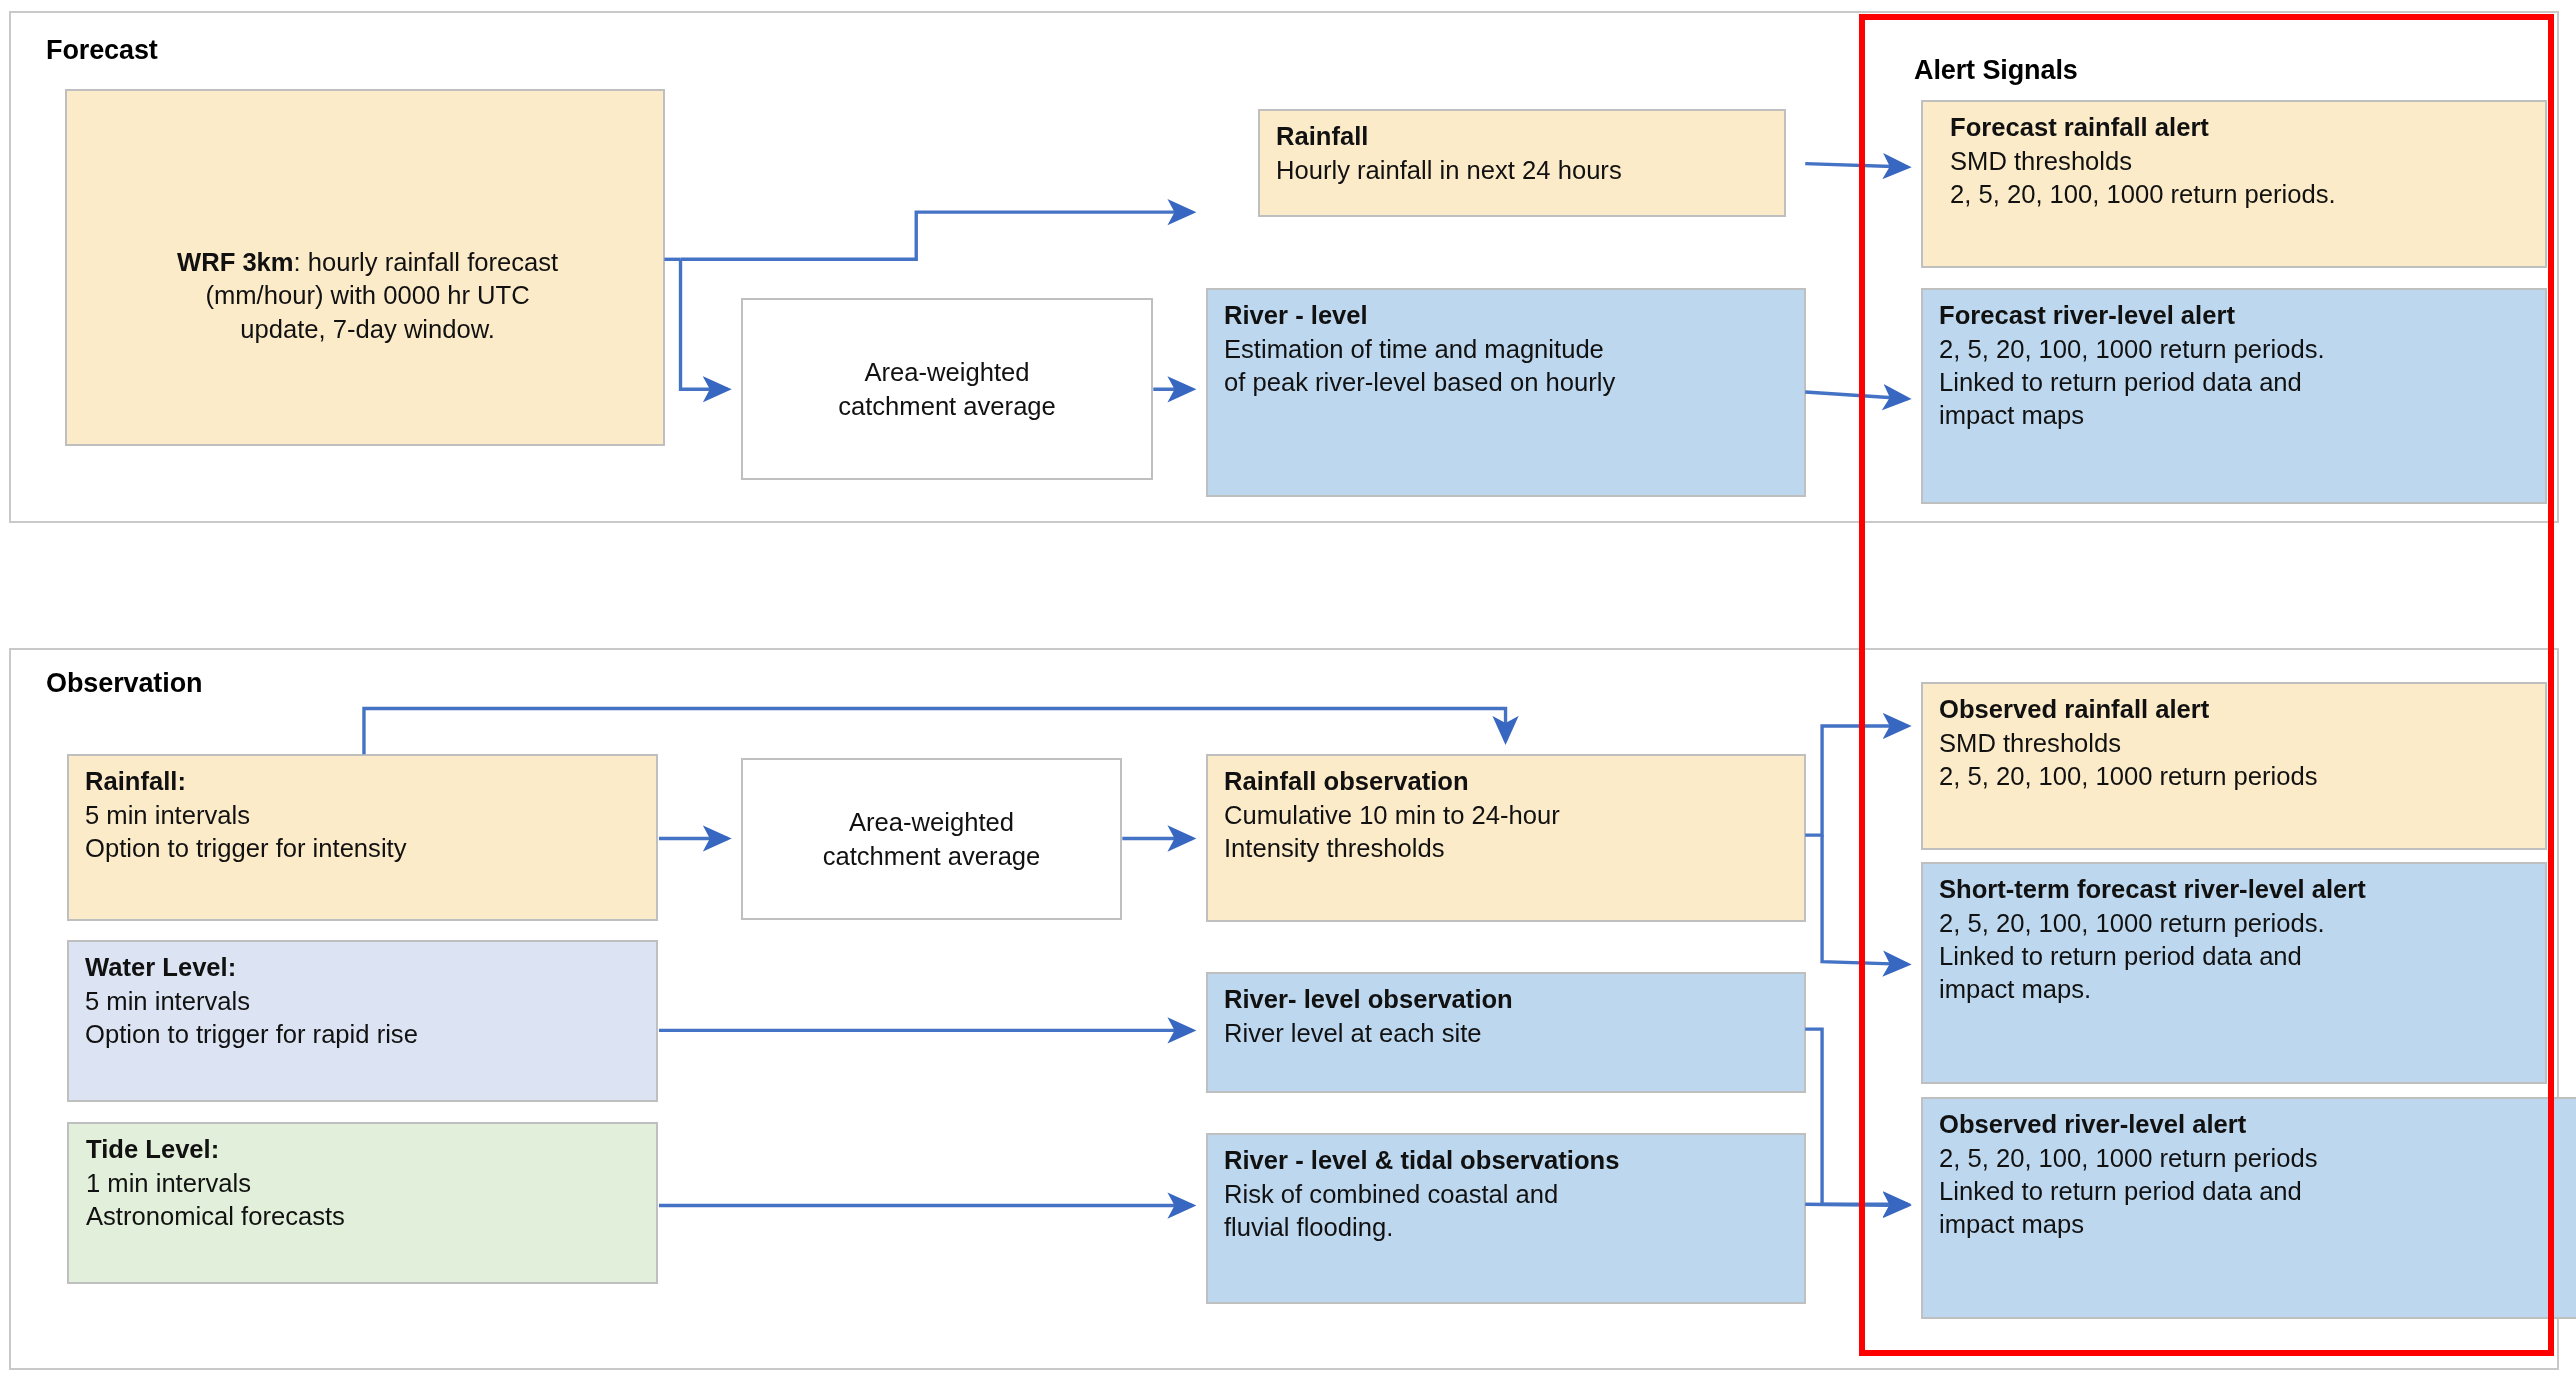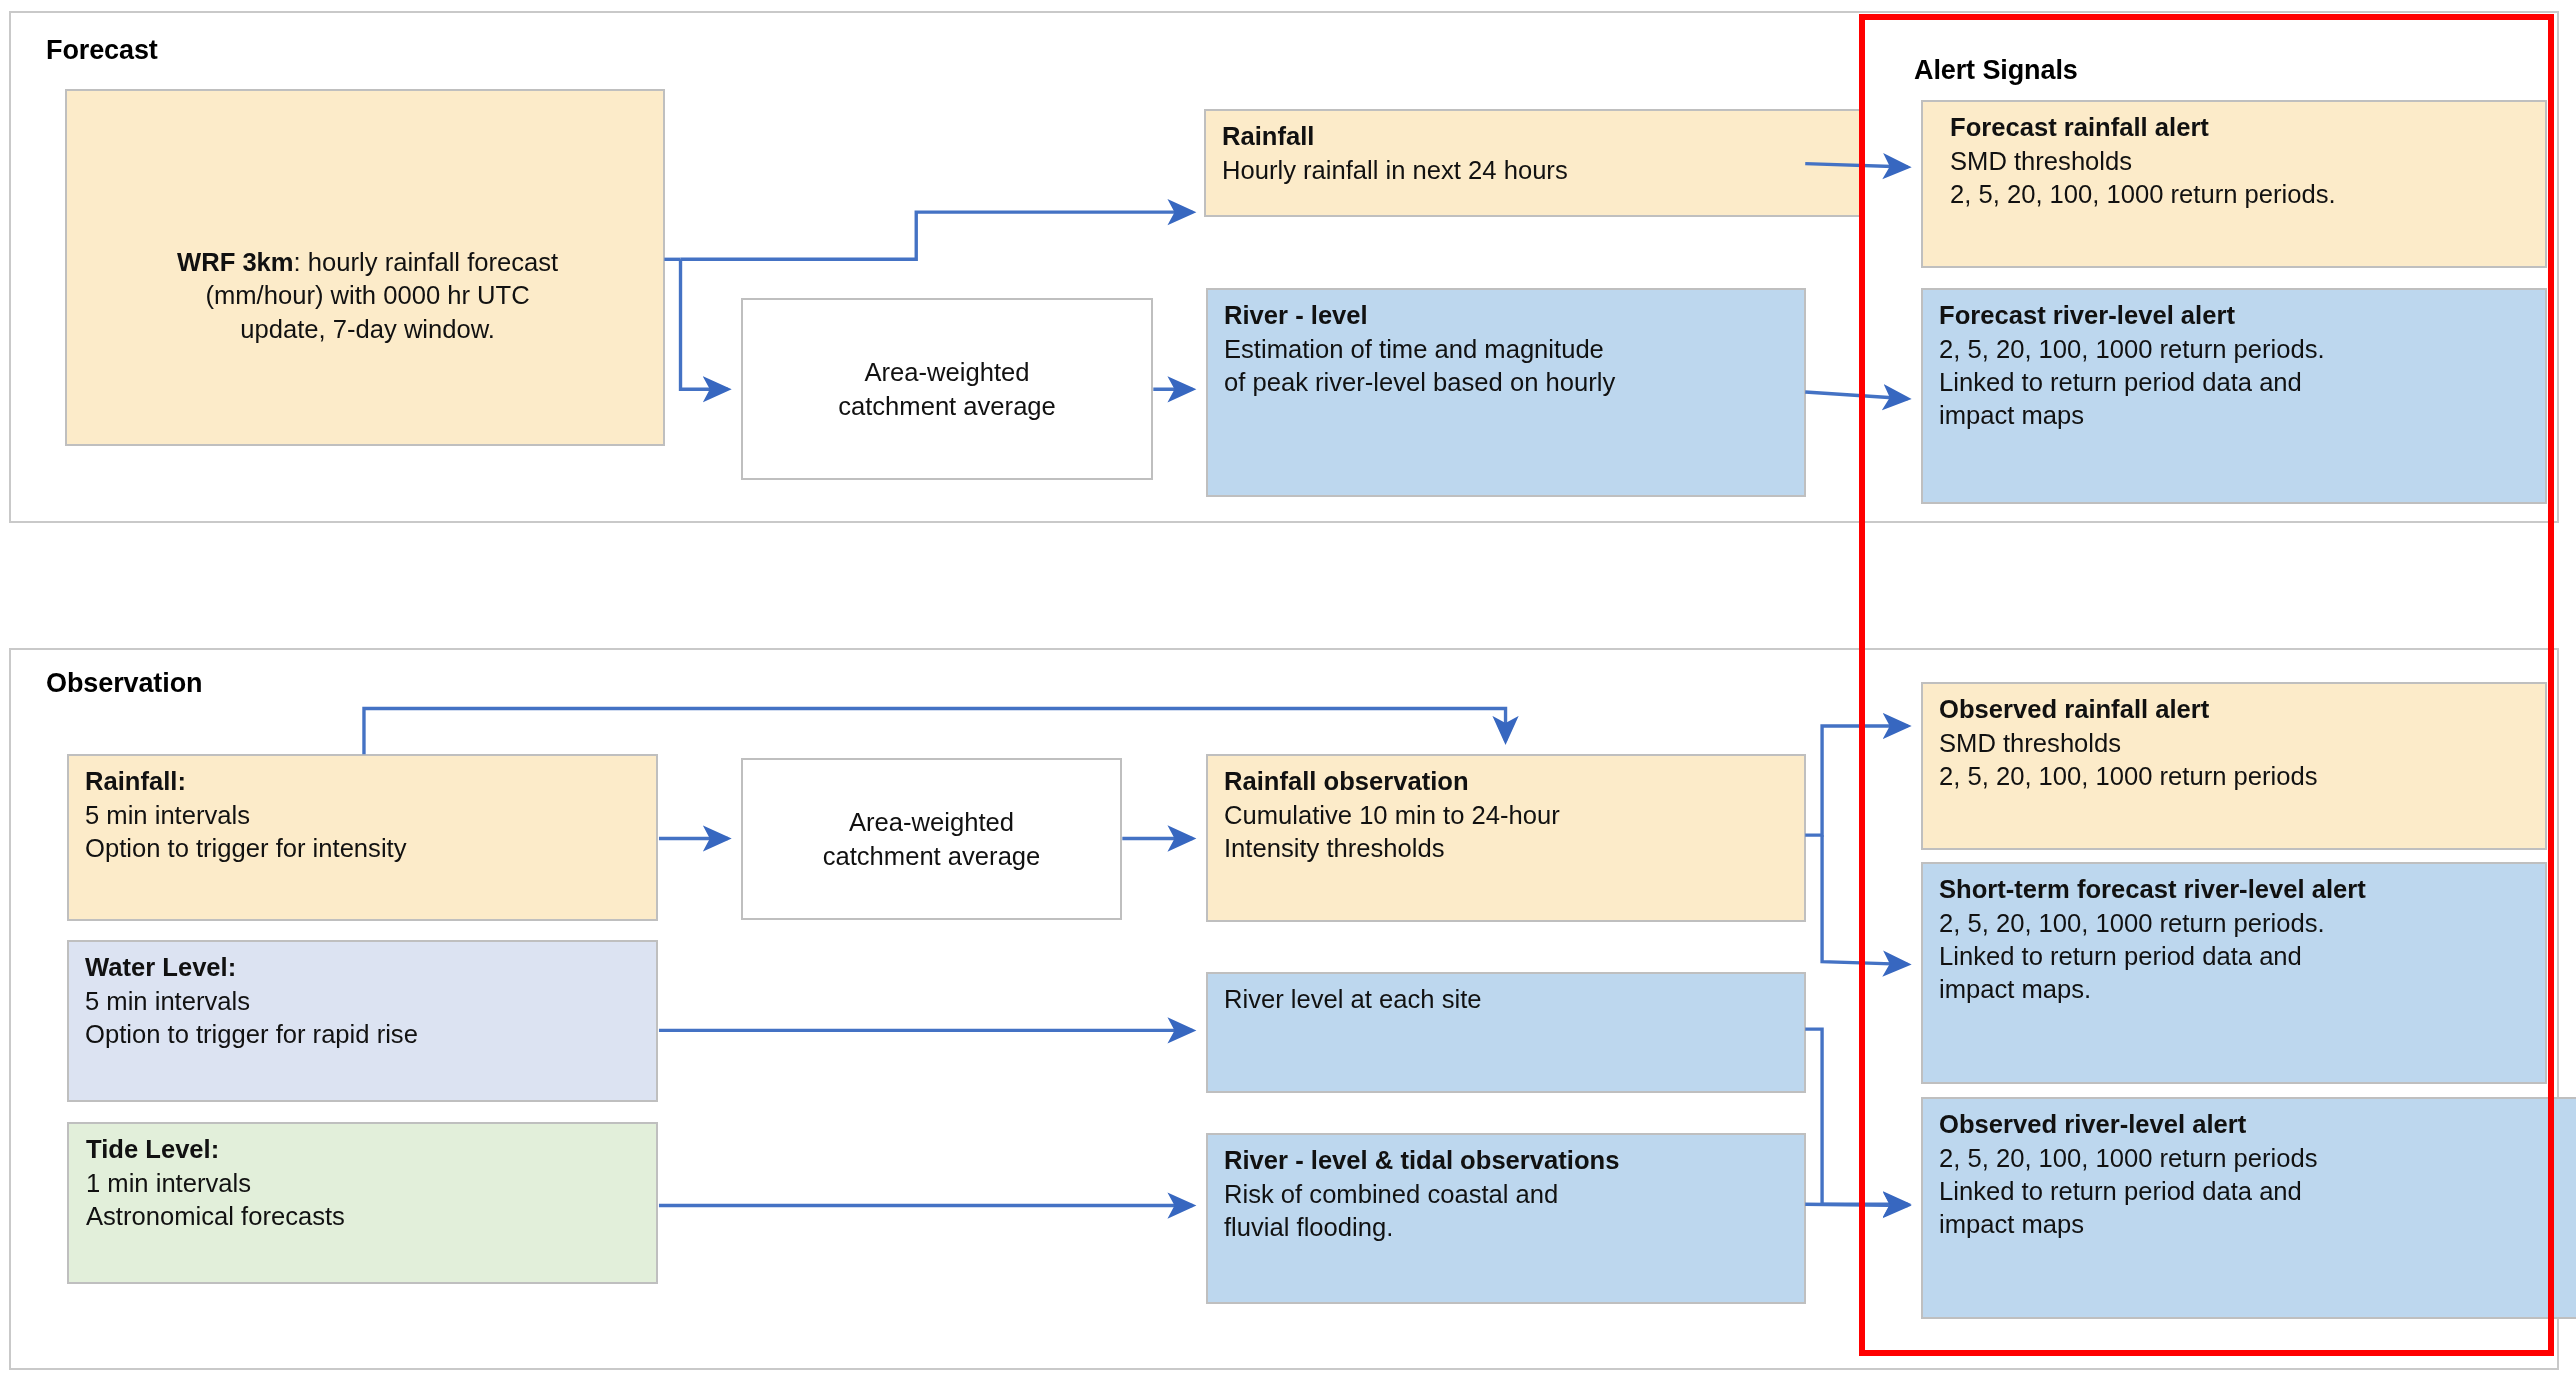--- a/index.html
+++ b/index.html
@@ -105,21 +105,21 @@
     </div>
   </div>
 
   <div class="box center fill-white" id="forecast-catchment-box" style="left:741px; top:298px; width:412px; height:182px;">
     <span class="ctext">
       <span class="line">Area-weighted</span>
       <span class="line">catchment average</span>
     </span>
   </div>
 
-  <div class="box fill-yellow" id="forecast-rainfall-box" style="left:1204px; top:109px; width:660px; height:108px;">
+  <div class="box fill-yellow" id="forecast-rainfall-box" style="left:1258px; top:109px; width:528px; height:108px;">
     <span class="ttl">Rainfall</span>
     <span class="line">Hourly rainfall in next 24 hours</span>
   </div>
 
   <div class="box fill-blue" id="forecast-river-box" style="left:1206px; top:288px; width:600px; height:209px;">
     <span class="ttl">River - level</span>
     <span class="line">Estimation of time and magnitude</span>
     <span class="line">of peak river-level based on hourly</span>
   </div>
 
@@ -166,20 +166,21 @@
     </span>
   </div>
 
   <div class="box fill-yellow" id="obs-rainfall-obs" style="left:1206px; top:754px; width:600px; height:168px;">
     <span class="ttl">Rainfall observation</span>
     <span class="line">Cumulative 10 min to 24-hour</span>
     <span class="line">Intensity thresholds</span>
   </div>
 
   <div class="box fill-blue" id="obs-river-obs" style="left:1206px; top:972px; width:600px; height:121px;">
+    <span class="ttl">River- level observation</span>
     <span class="line">River level at each site</span>
   </div>
 
   <div class="box fill-blue" id="obs-river-tidal-obs" style="left:1206px; top:1133px; width:600px; height:171px;">
     <span class="ttl">River - level &amp; tidal observations</span>
     <span class="line">Risk of combined coastal and</span>
     <span class="line">fluvial flooding.</span>
   </div>
 
   <div class="box fill-yellow" id="alert-observed-rainfall" style="left:1921px; top:682px; width:626px; height:168px;">

